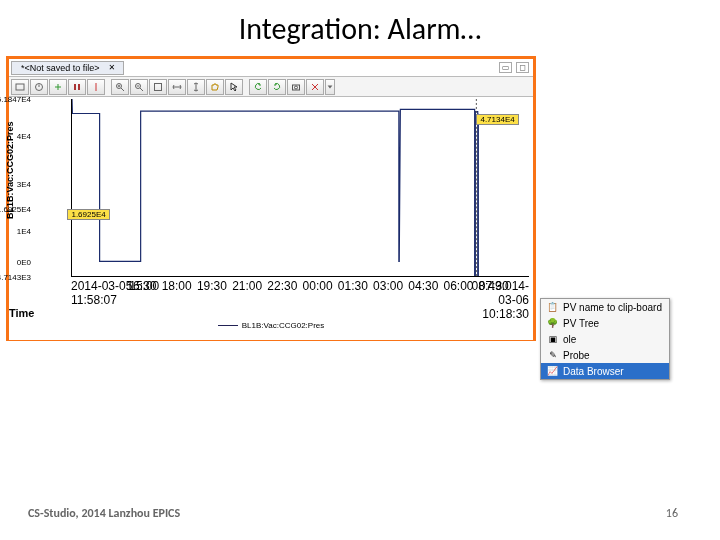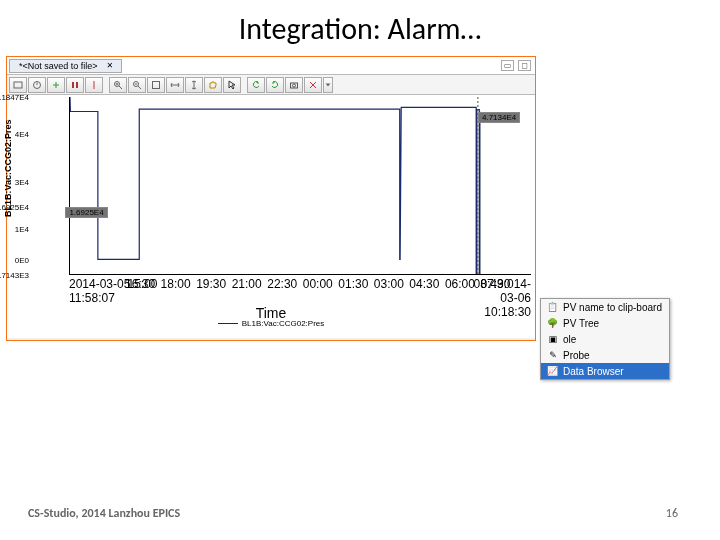--- a/index.html
+++ b/index.html
@@ -21,21 +21,21 @@
     position: absolute;
     top: 10px;
     left: 0;
   }
   .app-window {
     position: absolute;
     top: 56px;
     left: 6px;
     width: 530px;
     height: 285px;
-    border: 1px solid #f97316;
+    border: 3px solid #f97316;
     background: #f0f0f0;
     font-size: 9px;
   }
   .tab-bar {
     height: 18px;
     background: #fff;
     border-bottom: 1px solid #bbb;
     display: flex;
     align-items: center;
     padding-left: 2px;
@@ -127,42 +127,42 @@
     top: 182px;
     height: 28px;
     font-size: 12px;
     color: #000;
   }
   .x-labels span { position: absolute; transform: translateX(-50%); top: 0; }
   .x-title {
     position: absolute;
     left: 0; right: 0;
     top: 210px;
-    text-align: center;
-    font-size: 14px;
-    font-weight: normal;
+    text-align: left;
+    font-size: 11px;
+    font-weight: bold;
   }
   .legend-row {
     position: absolute;
     top: 224px;
     left: 0; right: 0;
     text-align: center;
     font-size: 8px;
   }
   .legend-row .seg {
     display: inline-block;
     width: 20px;
     border-top: 1px solid #225;
     vertical-align: middle;
     margin-right: 4px;
   }
   .trace { stroke: #1a2a6b; stroke-width: 1.2; fill: none; }
   .callout-box {
     position: absolute;
-    background: #737373;
+    background: #fde047;
     border: 1px solid #888;
     font-size: 8px;
     padding: 0 3px;
   }
   .dashed-cursor { stroke:#555; stroke-dasharray:2 2; stroke-width:1; }
   .ctx-menu {
     position: absolute;
     top: 298px;
     left: 540px;
     width: 130px;

